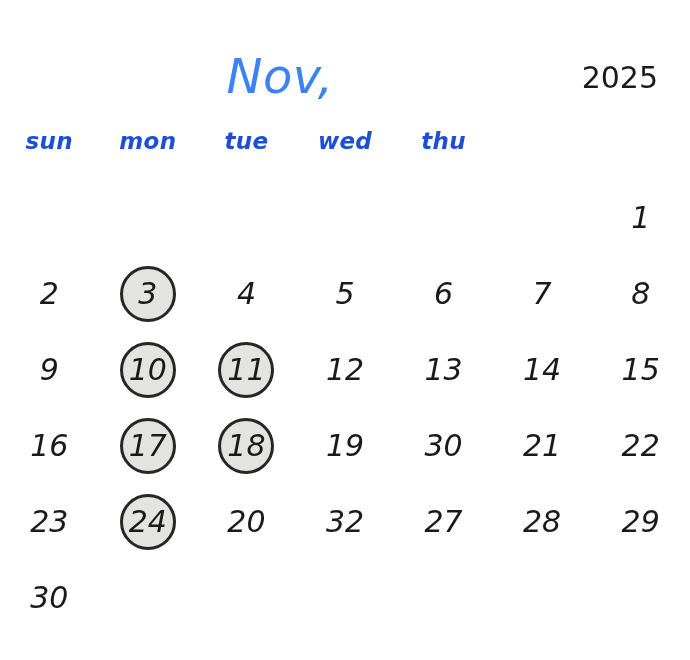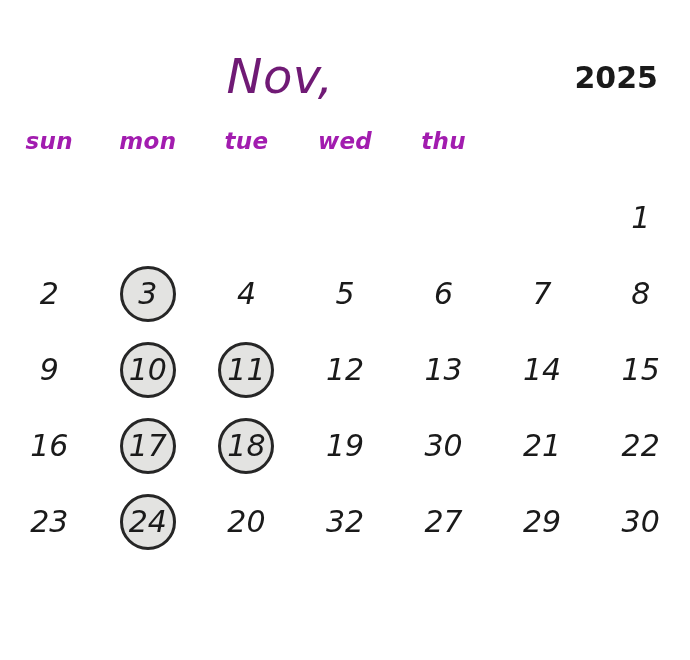--- a/index.html
+++ b/index.html
@@ -34,49 +34,49 @@
     position: absolute;
     left: 0;
     top: 0;
     width: 560px;
     text-align: center;
     font-family: "DejaVu Sans", sans-serif;
     font-style: italic;
     font-weight: 400;
     font-size: 48px;
     letter-spacing: 0.5px;
-    color: #701a75;
+    color: #3b82f6;
   }
   .year-label {
     position: absolute;
     right: 32px;
     top: 12px;
     font-family: "DejaVu Sans", sans-serif;
     font-style: normal;
-    font-weight: 700;
+    font-weight: 400;
     font-size: 30px;
     color: #1a1a1a;
     margin-left: 12px;
   }
 
   
   .weekdays {
     position: absolute;
     top: 128px;
     left: 0;
     width: 690px;
     display: grid;
     grid-template-columns: repeat(7, 1fr);
   }
   .weekday {
     text-align: center;
     font-style: italic;
     font-weight: 700;
     font-size: 23px;
-    color: #a21caf;
+    color: #1d4ed8;
     letter-spacing: 0.3px;
   }
 
   
   .grid {
     position: absolute;
     top: 180px;
     left: 0;
     width: 690px;
     display: grid;
@@ -229,20 +229,23 @@
       <div class="cell">
         <span class="daynum">20</span>
       </div>
       <div class="cell">
         <span class="daynum">32</span>
       </div>
       <div class="cell">
         <span class="daynum">27</span>
       </div>
       <div class="cell">
+        <span class="daynum">28</span>
+      </div>
+      <div class="cell">
         <span class="daynum">29</span>
       </div>
       <div class="cell">
         <span class="daynum">30</span>
       </div>
       <div class="cell empty">
         <span class="daynum"></span>
       </div>
       <div class="cell empty">
         <span class="daynum"></span>

